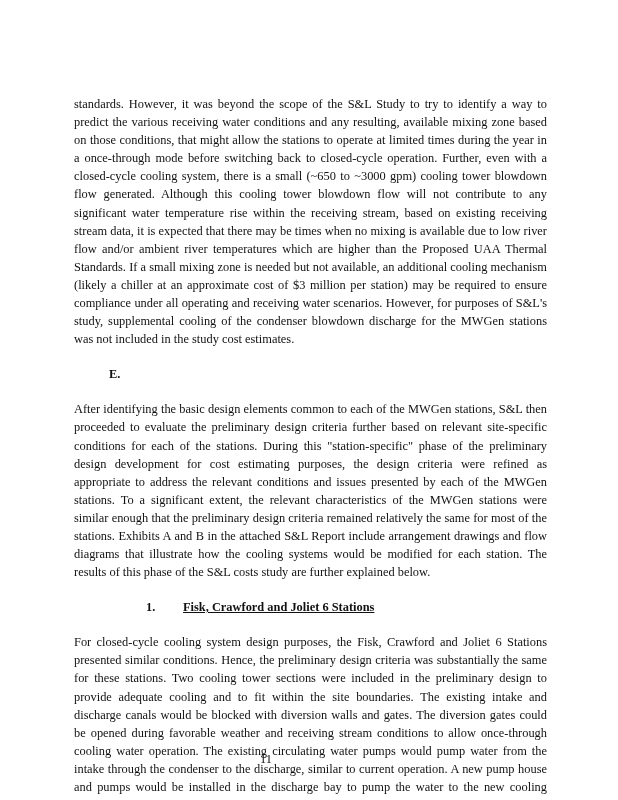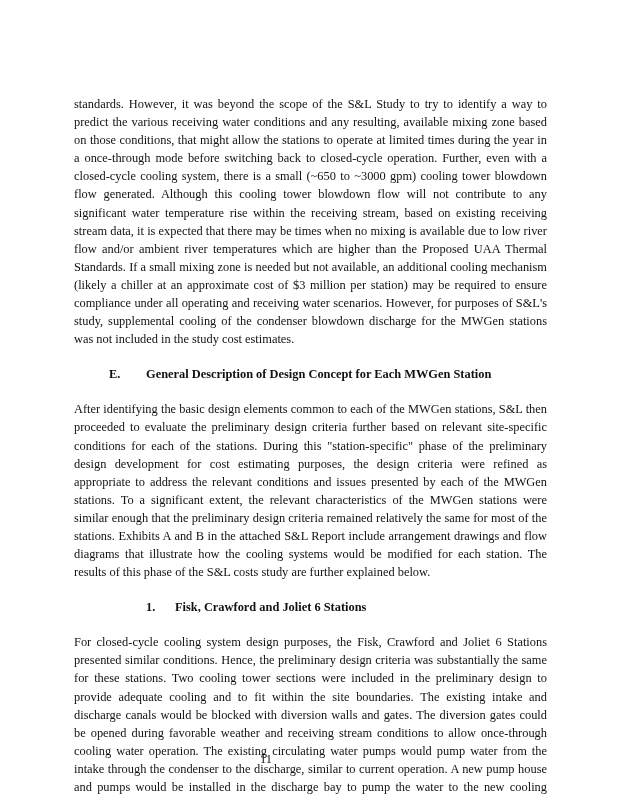--- a/index.html
+++ b/index.html
@@ -41,41 +41,40 @@
     }
     .heading .num {
       position: absolute;
     }
     .heading .title {
       position: absolute;
     }
     .h-e .num { left: 35px; }
     .h-e .title { left: 72px; }
     .h-1 .num { left: 72px; }
-    .h-1 .title { left: 101px; }
+    .h-1 .title { left: 109px; text-decoration: underline; }
     .page-number {
       position: absolute;
       top: 752px;
       left: 0;
       width: 532px;
       text-align: center;
       font-size: 12.4px;
     }
   </style>
 </head>
 <body>
 
 <div class="page">
   <p class="para">standards. However, it was beyond the scope of the S&amp;L Study to try to identify a way to predict the various receiving water conditions and any resulting, available mixing zone based on those conditions, that might allow the stations to operate at limited times during the year in a once-through mode before switching back to closed-cycle operation. Further, even with a closed-cycle cooling system, there is a small (~650 to ~3000 gpm) cooling tower blowdown flow generated. Although this cooling tower blowdown flow will not contribute to any significant water temperature rise within the receiving stream, based on existing receiving stream data, it is expected that there may be times when no mixing is available due to low river flow and/or ambient river temperatures which are higher than the Proposed UAA Thermal Standards. If a small mixing zone is needed but not available, an additional cooling mechanism (likely a chiller at an approximate cost of $3 million per station) may be required to ensure compliance under all operating and receiving water scenarios. However, for purposes of S&amp;L's study, supplemental cooling of the condenser blowdown discharge for the MWGen stations was not included in the study cost estimates.</p>
 
   <div class="gap"></div>
 
   <div class="heading h-e">
     <span class="num">E.</span>
-    <span class="title">General Description of Design Concept for Each MWGen Station</span>
   </div>
 
   <div class="gap"></div>
 
   <p class="para">After identifying the basic design elements common to each of the MWGen stations, S&amp;L then proceeded to evaluate the preliminary design criteria further based on relevant site-specific conditions for each of the stations. During this "station-specific" phase of the preliminary design development for cost estimating purposes, the design criteria were refined as appropriate to address the relevant conditions and issues presented by each of the MWGen stations. To a significant extent, the relevant characteristics of the MWGen stations were similar enough that the preliminary design criteria remained relatively the same for most of the stations. Exhibits A and B in the attached S&amp;L Report include arrangement drawings and flow diagrams that illustrate how the cooling systems would be modified for each station. The results of this phase of the S&amp;L costs study are further explained below.</p>
 
   <div class="gap"></div>
 
   <div class="heading h-1">
     <span class="num">1.</span>

